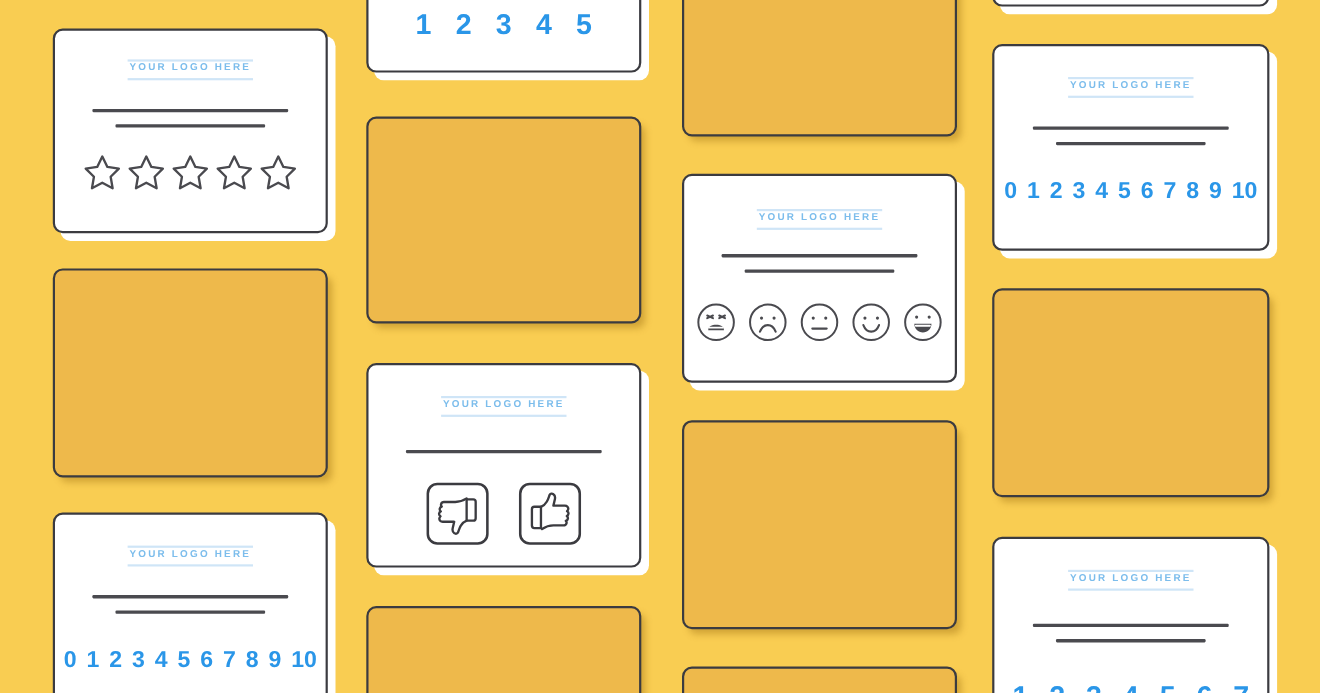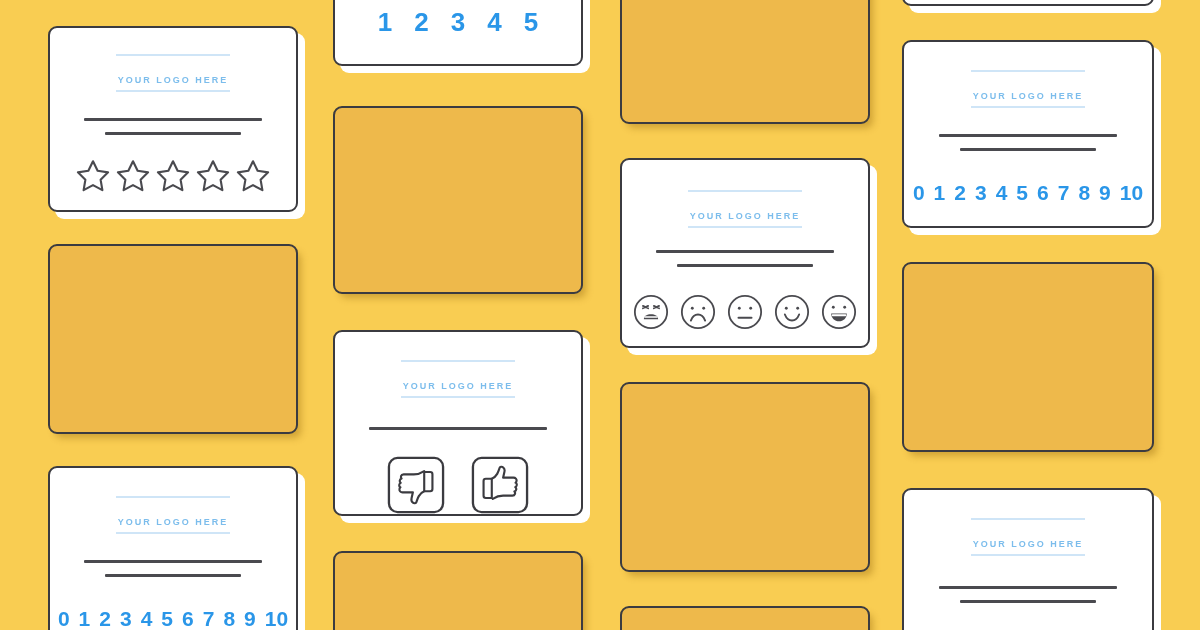--- a/index.html
+++ b/index.html
@@ -48,21 +48,21 @@
     align-items: center;
     justify-content: flex-start;
     overflow: hidden;
   }
 
   
   .logo-block {
     text-align: left;
     border-top: 2px solid #cfe5f7;
     border-bottom: 2px solid #cfe5f7;
-    padding: 19px 2px 4px;
+    padding: 0 2px 4px;
   }
 
   .logo-text {
     color: #7cbdec;
     font-size: 9px;
     font-weight: bold;
     letter-spacing: 2.0px;
     line-height: 11px;
     white-space: nowrap;
   }

